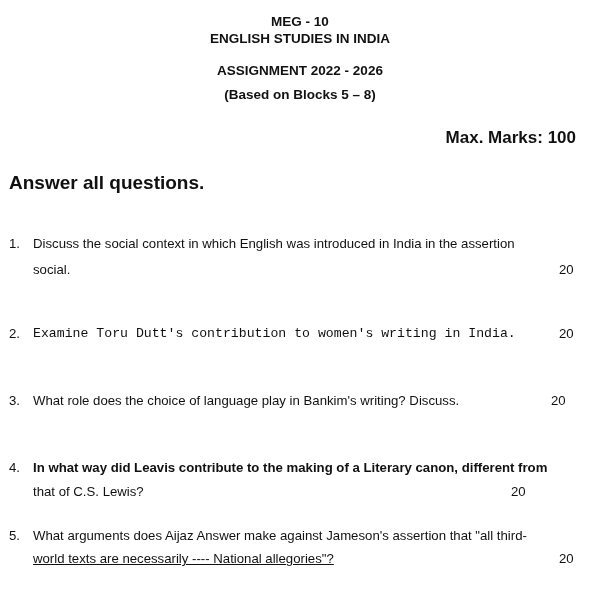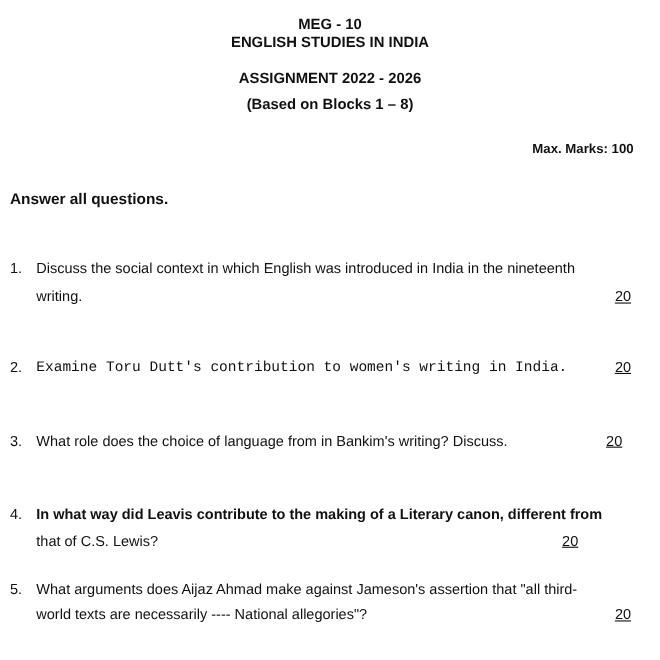--- a/index.html
+++ b/index.html
@@ -1,62 +1,62 @@
 <!DOCTYPE html>
 <html><head>
   <meta charset="utf-8">
   <style>
     html, body { margin: 0; padding: 0; }
     body {
       width: 600px; height: 600px; background: #ffffff; color: #111111;
       font-family: "Liberation Sans", sans-serif; position: relative; overflow: hidden;
     }
     .hdr { position: absolute; left: 0; width: 600px; text-align: center; font-weight: bold; font-size: 13.5px; }
-    .marks-total { position: absolute; right: 24px; top: 128px; font-weight: bold; font-size: 12px; }
-    .instr { position: absolute; left: 9px; top: 172px; font-weight: bold; font-size: 14px; }
+    .marks-total { position: absolute; right: 24px; top: 128px; font-weight: bold; font-size: 17px; }
+    .instr { position: absolute; left: 9px; top: 172px; font-weight: bold; font-size: 19px; }
     .q { position: absolute; left: 9px; width: 570px; font-size: 13.2px; }
     .q .num { position: absolute; left: 0; top: 0; }
     .q .line { position: absolute; left: 24px; white-space: nowrap; }
-    .q .mk { position: absolute; text-decoration: underline; }
+    .q .mk { position: absolute; }
   </style>
 </head>
 <body>
 
 <div class="hdr" style="top:14px;">MEG - 10</div>
 <div class="hdr" style="top:31px;">ENGLISH STUDIES IN INDIA</div>
 <div class="hdr" style="top:63px;">ASSIGNMENT 2022 - 2026</div>
-<div class="hdr" style="top:87px;">(Based on Blocks 1 – 8)</div>
+<div class="hdr" style="top:87px;">(Based on Blocks 5 – 8)</div>
 
 <div class="marks-total">Max. Marks: 100</div>
 <div class="instr">Answer all questions.</div>
 
 <div class="q" style="top:236px;">
   <span class="num">1.</span>
-  <span class="line" style="top:0;">Discuss the social context in which English was introduced in India in the nineteenth</span>
-  <span class="line" style="top:26px;">writing.</span>
+  <span class="line" style="top:0;">Discuss the social context in which English was introduced in India in the assertion</span>
+  <span class="line" style="top:26px;">social.</span>
   <span class="mk" style="top:26px; left:550px;">20</span>
 </div>
 
 <div class="q" style="top:326px;">
   <span class="num">2.</span>
   <span class="line" style="top:0;font-family:Liberation Mono, monospace;">Examine Toru Dutt's contribution to women's writing in India.</span>
   <span class="mk" style="top:0; left:550px;">20</span>
 </div>
 
 <div class="q" style="top:393px;">
   <span class="num">3.</span>
-  <span class="line" style="top:0;">What role does the choice of language from in Bankim's writing? Discuss.</span>
+  <span class="line" style="top:0;">What role does the choice of language play in Bankim's writing? Discuss.</span>
   <span class="mk" style="top:0; left:542px;">20</span>
 </div>
 
 <div class="q" style="top:460px;">
   <span class="num">4.</span>
   <span class="line" style="top:0;font-weight:bold;">In what way did Leavis contribute to the making of a Literary canon, different from</span>
   <span class="line" style="top:24px;">that of C.S. Lewis?</span>
   <span class="mk" style="top:24px; left:502px;">20</span>
 </div>
 
 <div class="q" style="top:528px;">
   <span class="num">5.</span>
-  <span class="line" style="top:0;">What arguments does Aijaz Ahmad make against Jameson's assertion that "all third-</span>
-  <span class="line" style="top:23px;">world texts are necessarily ---- National allegories"?</span>
+  <span class="line" style="top:0;">What arguments does Aijaz Answer make against Jameson's assertion that "all third-</span>
+  <span class="line" style="top:23px;text-decoration:underline;">world texts are necessarily ---- National allegories"?</span>
   <span class="mk" style="top:23px; left:550px;">20</span>
 </div>
 
 </body></html>

